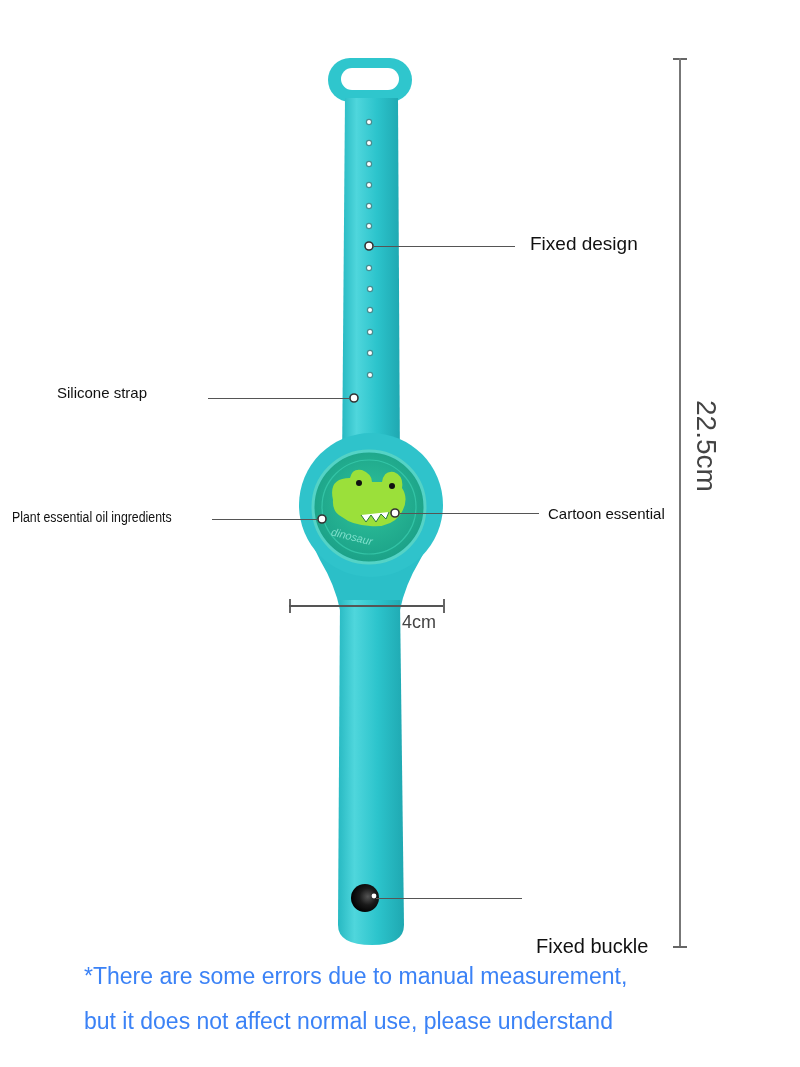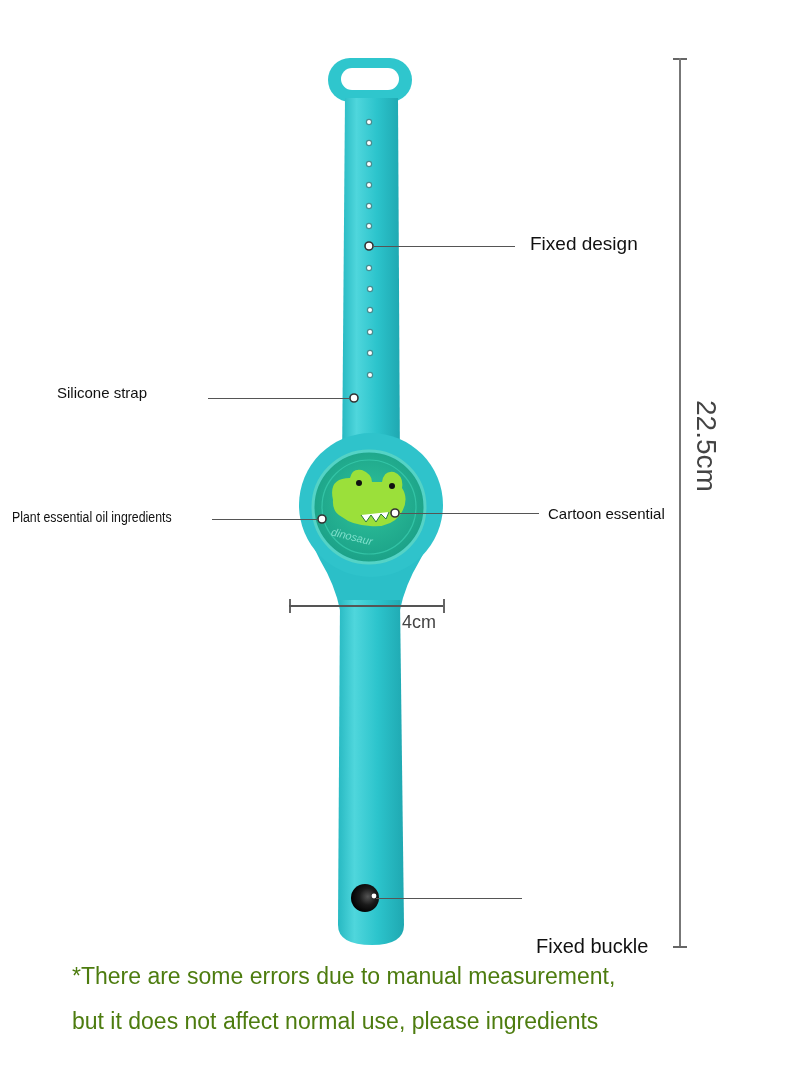--- a/index.html
+++ b/index.html
@@ -2,21 +2,21 @@
 <html><head>
 <meta charset="utf-8">
 <style>
   html, body { margin:0; padding:0; background:#ffffff; }
   body { width:800px; height:1067px; position:relative; overflow:hidden; font-family:"Liberation Sans", "DejaVu Sans", sans-serif; color:#111; }
   .label { position:absolute; white-space:nowrap; color:#111; }
   .line { position:absolute; height:1px; background:#555; }
   .vline { position:absolute; width:2px; background:#777; }
   .tick { position:absolute; background:#666; }
   .dim-text { position:absolute; color:#444; }
-  .note { position:absolute; left:72px; font-size:23px; color:#4d7c0f; white-space:nowrap; }
+  .note { position:absolute; left:84px; font-size:23px; color:#3b82f6; white-space:nowrap; }
   svg { position:absolute; left:0; top:0; }
 </style>
 </head>
 <body>
 
 <svg width="800" height="1067" viewBox="0 0 800 1067">
   <defs>
     <linearGradient id="strapGrad" x1="0" x2="1" y1="0" y2="0">
       <stop offset="0" stop-color="#27b9c2"></stop>
       <stop offset="0.25" stop-color="#4fd6dc"></stop>
@@ -96,13 +96,13 @@
 <div class="vline" style="left:679px; top:58px; height:890px;"></div>
 <div class="tick" style="left:673px; top:946px; width:14px; height:2px;"></div>
 <div class="dim-text" style="left:668px; top:400px; font-size:28px; transform:rotate(90deg); transform-origin:left top; left:722px;">22.5cm</div>
 
 <div class="tick" style="left:289px; top:599px; width:2px; height:14px;"></div>
 <div class="line" style="left:289px; top:605px; width:155px; height:2px; background:#555;"></div>
 <div class="tick" style="left:443px; top:599px; width:2px; height:14px;"></div>
 <div class="dim-text" style="left:402px; top:612px; font-size:18px;">4cm</div>
 
 <div class="note" style="top:963px;">*There are some errors due to manual measurement,</div>
-<div class="note" style="top:1008px;">but it does not affect normal use, please ingredients</div>
+<div class="note" style="top:1008px;">but it does not affect normal use, please understand</div>
 
 </body></html>

